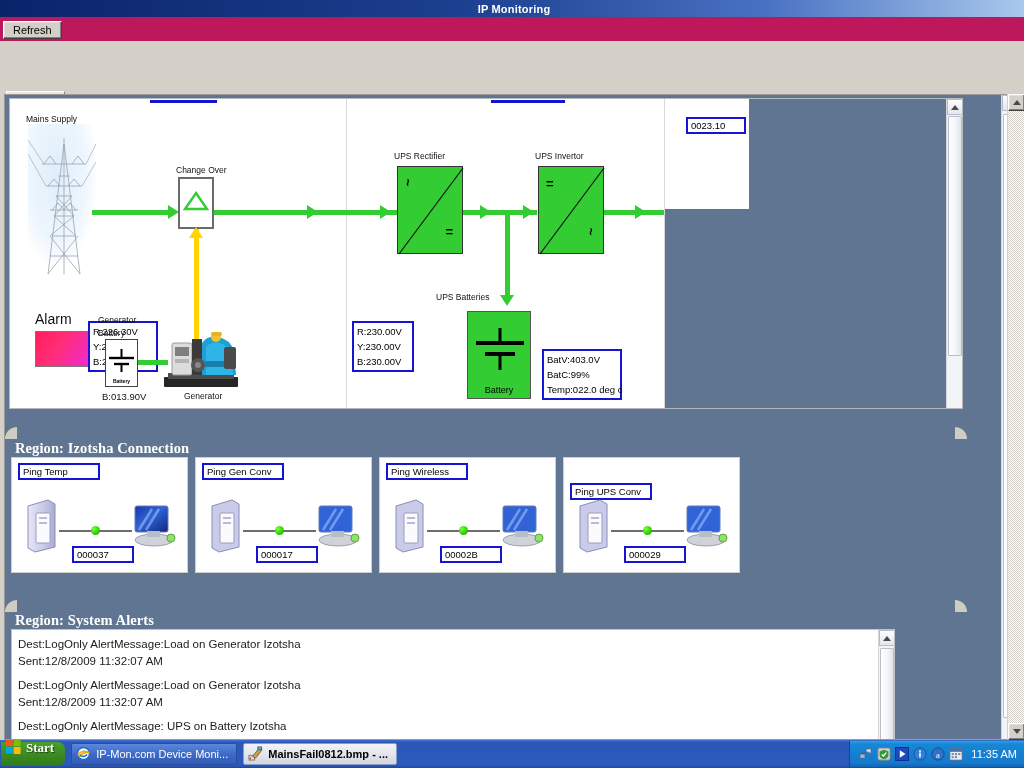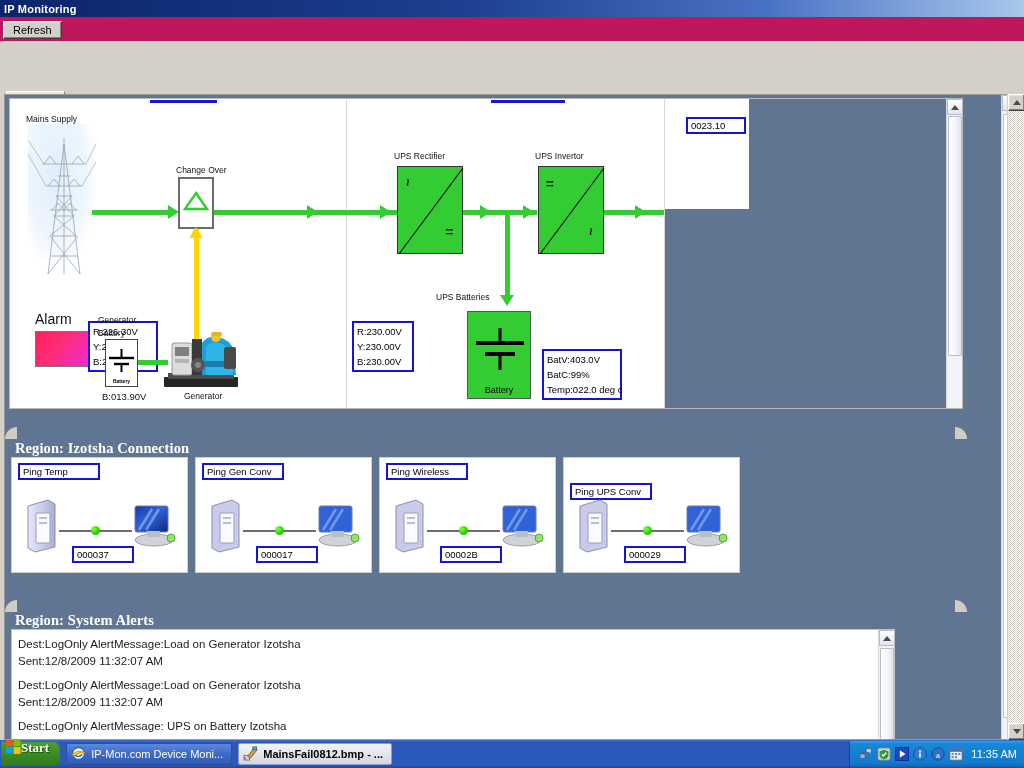--- a/index.html
+++ b/index.html
@@ -9,20 +9,21 @@
     background: #d4d0c8;
   }
 
   
   .titlebar {
     height: 17px; width: 100%;
     background: linear-gradient(to right, #0a246a 0%, #1c3f8f 45%, #4a72c4 75%, #a8c8ec 100%);
     color: #ffffff; font-size: 11px; font-weight: bold;
     display: flex; align-items: center; padding-left: 4px;
     letter-spacing: .2px;
+    justify-content: center;
   }
 
   
   .toolbar { height: 24px; background: #be185d; padding: 3px 0 0 3px; }
   .btn9x {
     font-family: "Liberation Sans", sans-serif; font-size: 11px;
     background: #d4d0c8; color: #000;
     border: 1px solid; border-color: #ffffff #404040 #404040 #ffffff;
     box-shadow: inset -1px -1px 0 #808080, inset 1px 1px 0 #dfdfdf;
     padding: 2px 9px; cursor: default;
@@ -214,21 +215,21 @@
   
   .taskbar {
     position: absolute; left: 0; bottom: 0; width: 1024px; height: 28px;
     background: linear-gradient(to bottom, #3f6fd0 0%, #2b58b8 9%, #2a5ac0 88%, #1f47a0 100%);
     display: flex; align-items: center;
   }
   .startbtn {
     height: 24px; margin-left: 1px; padding: 0 11px 12px 5px;
     background: linear-gradient(to bottom, #4aa02c 0%, #3d8c23 48%, #2f7a1a 100%);
     border-radius: 0 7px 7px 0;
-    display: flex; align-items: center; 
+    display: flex; align-items: center; gap: 5px;
     color: #fff; font-weight: bold; font-size: 13px;
     font-family: "Liberation Serif", serif;
     text-shadow: 1px 1px 1px rgba(0,0,0,.5);
     justify-content: flex-end;
   }
   .tb-item {
     height: 22px; margin-left: 6px; padding: 0 8px 0 4px;
     background: linear-gradient(to bottom, #5b88dc, #3b68c4 55%, #335cb4);
     border: 1px solid #2b4f9e; border-radius: 2px;
     display: flex; align-items: center; gap: 5px;

